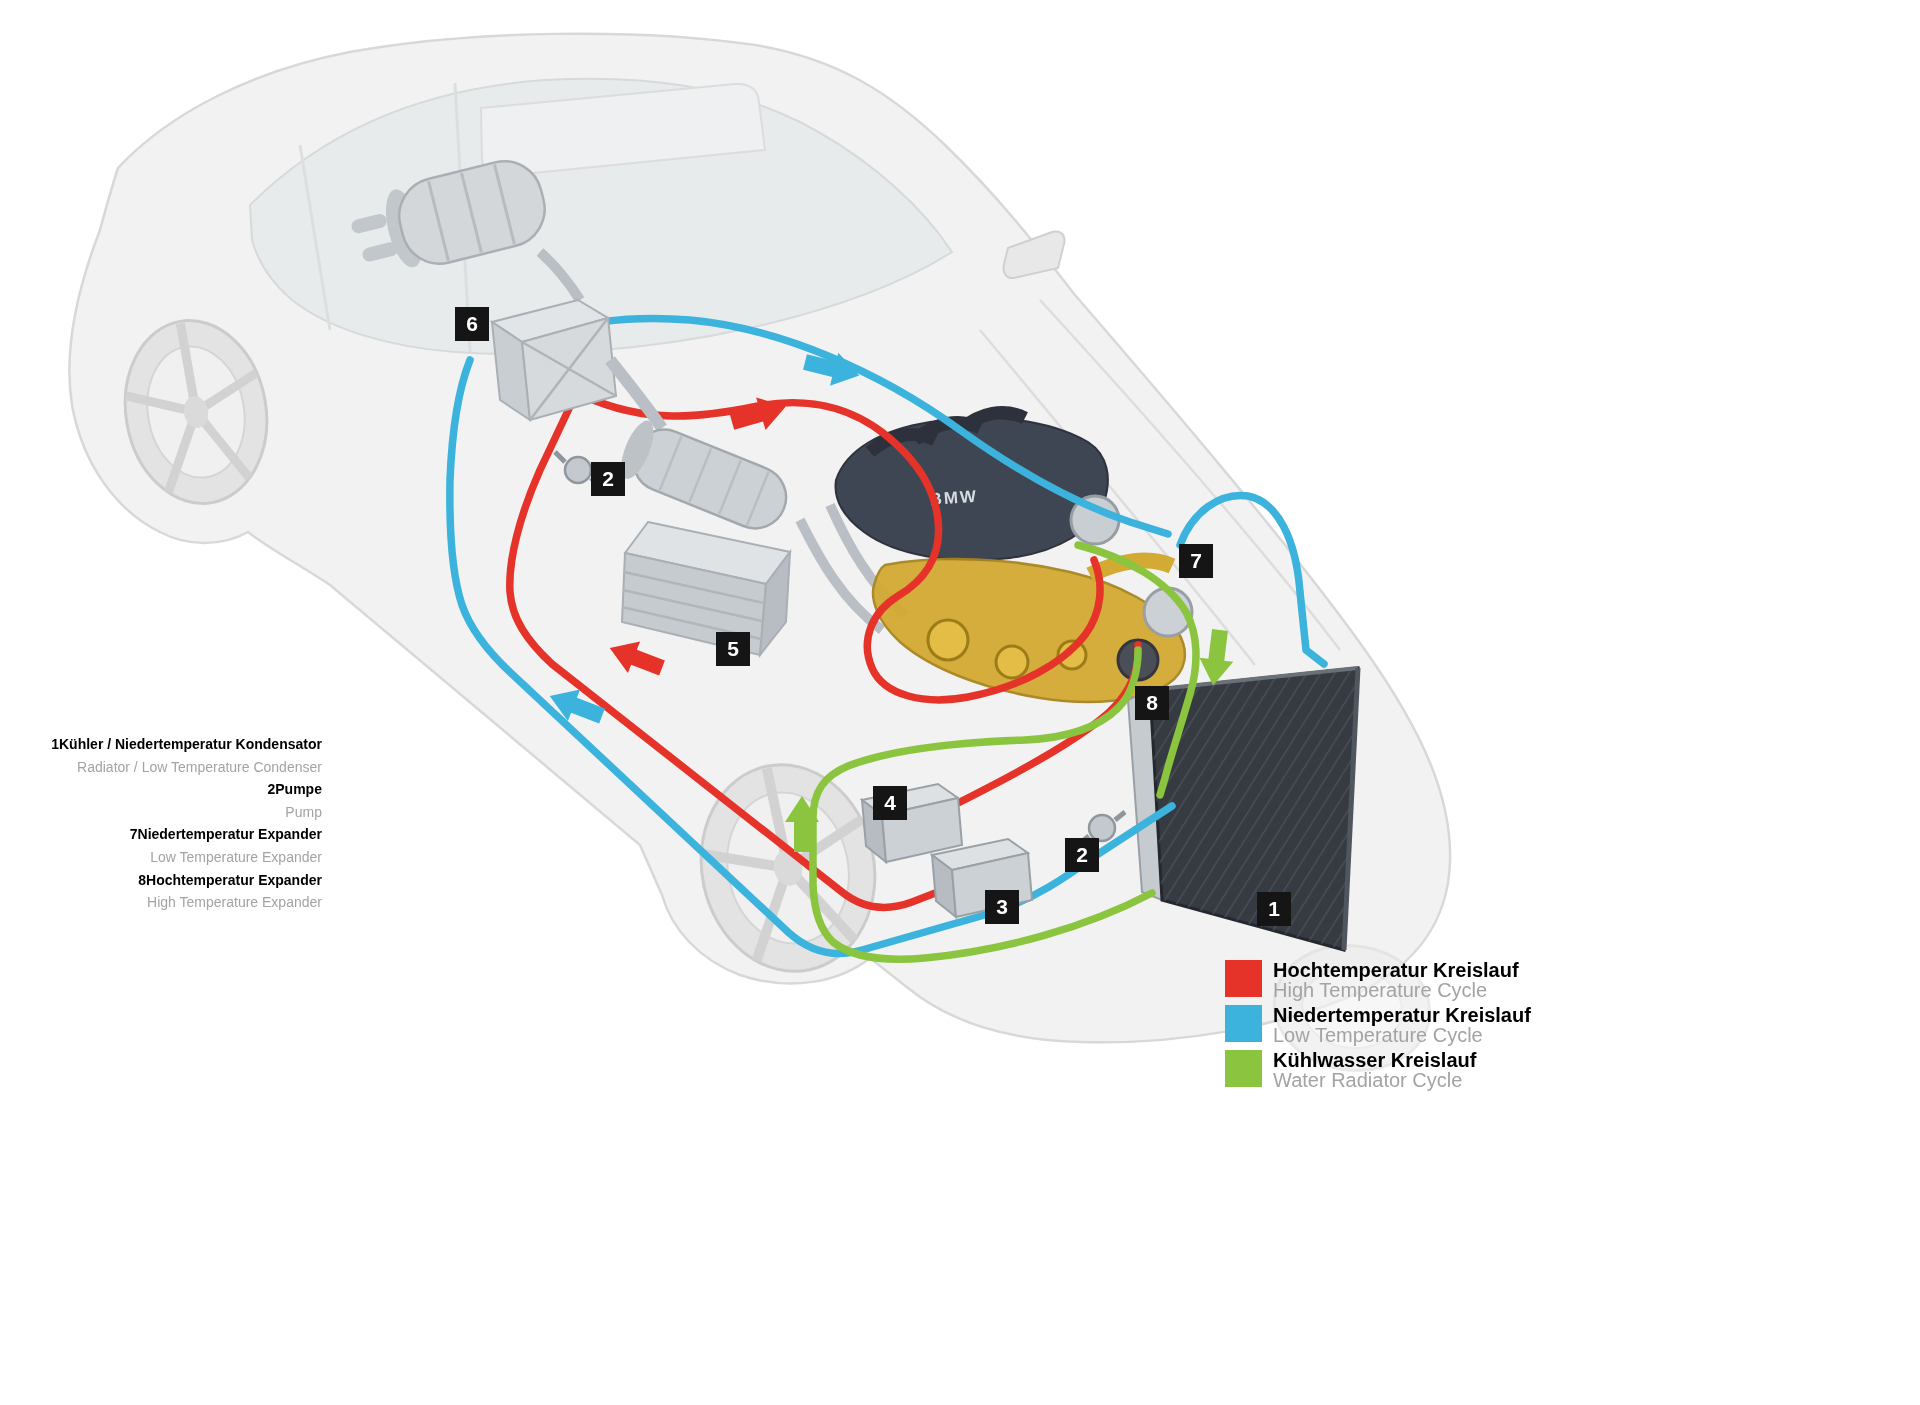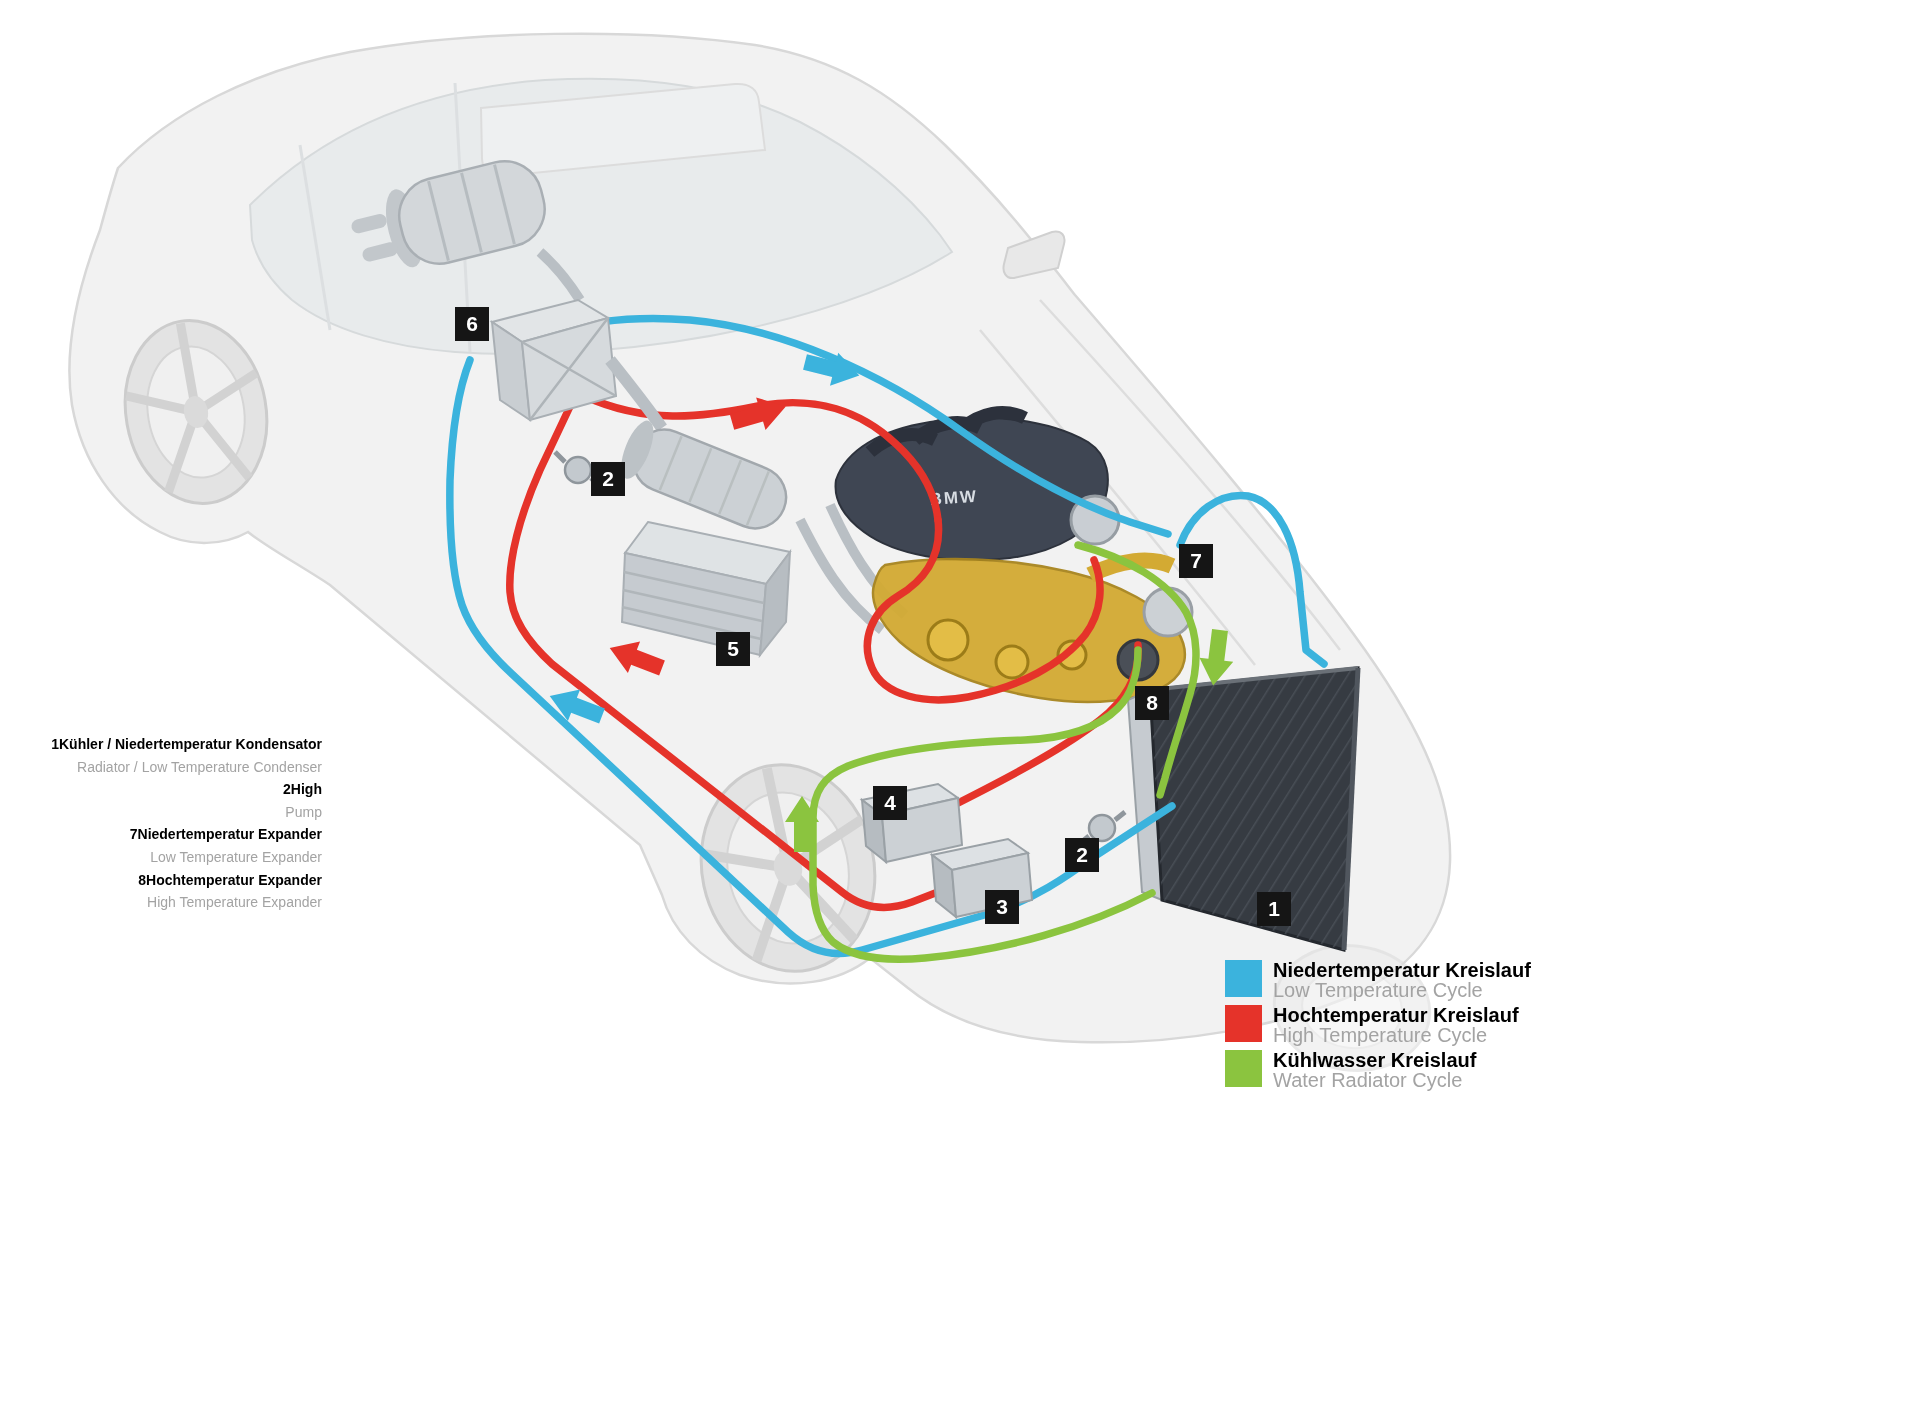--- a/index.html
+++ b/index.html
@@ -215,49 +215,49 @@
   <div class="marker" style="left:1065px;top:838px">2</div>
   <div class="marker" style="left:985px;top:890px">3</div>
   <div class="marker" style="left:1257px;top:892px">1</div>
 
   <div class="parts-list">
     <div class="part">
       <div class="p-de"><span class="p-num">1</span><span>Kühler / Niedertemperatur Kondensator</span></div>
       <div class="p-en">Radiator / Low Temperature Condenser</div>
     </div>
     <div class="part">
-      <div class="p-de"><span class="p-num">2</span><span>High</span></div>
+      <div class="p-de"><span class="p-num">2</span><span>Pumpe</span></div>
       <div class="p-en">Pump</div>
     </div>
     <div class="part">
       <div class="p-de"><span class="p-num">7</span><span>Niedertemperatur Expander</span></div>
       <div class="p-en">Low Temperature Expander</div>
     </div>
     <div class="part">
       <div class="p-de"><span class="p-num">8</span><span>Hochtemperatur Expander</span></div>
       <div class="p-en">High Temperature Expander</div>
     </div>
   </div>
 
   <div class="legend">
+    <div class="lg-row">
+      <div class="lg-swatch" style="background: rgb(229, 51, 42);"></div>
+      <div class="lg-text">
+        <div class="lg-de">Hochtemperatur Kreislauf</div>
+        <div class="lg-en">High Temperature Cycle</div>
+      </div>
+    </div>
     <div class="lg-row">
       <div class="lg-swatch" style="background: rgb(59, 179, 221);"></div>
       <div class="lg-text">
         <div class="lg-de">Niedertemperatur Kreislauf</div>
         <div class="lg-en">Low Temperature Cycle</div>
       </div>
     </div>
     <div class="lg-row">
-      <div class="lg-swatch" style="background: rgb(229, 51, 42);"></div>
-      <div class="lg-text">
-        <div class="lg-de">Hochtemperatur Kreislauf</div>
-        <div class="lg-en">High Temperature Cycle</div>
-      </div>
-    </div>
-    <div class="lg-row">
       <div class="lg-swatch" style="background: rgb(139, 196, 63);"></div>
       <div class="lg-text">
         <div class="lg-de">Kühlwasser Kreislauf</div>
         <div class="lg-en">Water Radiator Cycle</div>
       </div>
     </div>
   </div>
 
 </div>
 

